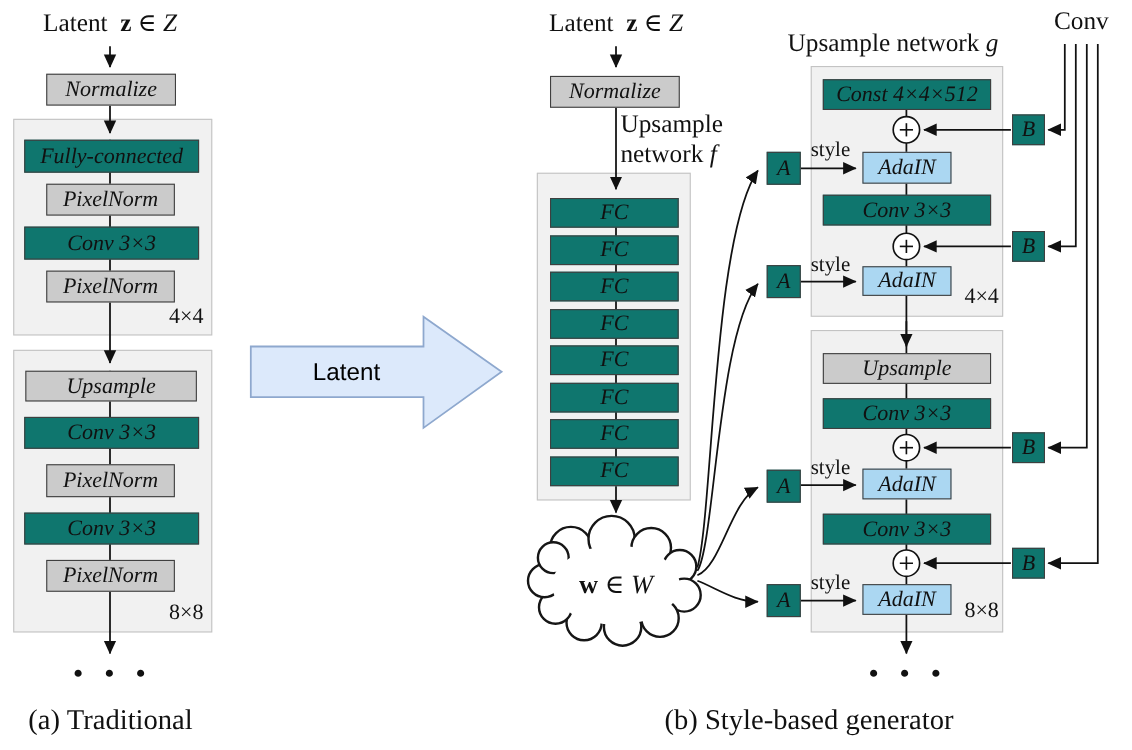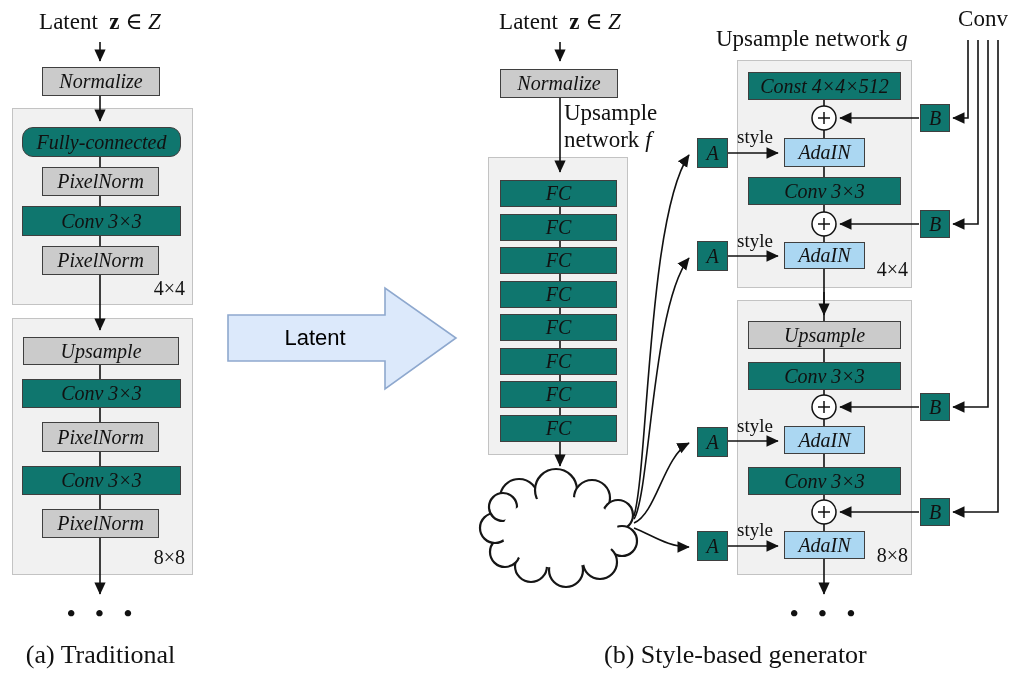--- a/index.html
+++ b/index.html
@@ -127,21 +127,21 @@
 
   <div class="lbl hdr" style="left:22px;top:8px;width:156px;">
     <span>Latent</span>&nbsp;
     <b>z</b>
     <span>∈</span>
     <i>Z</i>
   </div>
 
   <div class="box gray" style="left:42px;top:67px;width:118px;height:29px;">Normalize</div>
 
-  <div class="box green" style="left:22px;top:127px;width:159px;height:30px;border-radius:11px;">Fully-connected</div>
+  <div class="box green" style="left:22px;top:127px;width:159px;height:30px;">Fully-connected</div>
   <div class="box gray" style="left:42px;top:167px;width:117px;height:29px;">PixelNorm</div>
   <div class="box green" style="left:22px;top:206px;width:159px;height:30px;">Conv 3×3</div>
   <div class="box gray" style="left:42px;top:246px;width:117px;height:29px;">PixelNorm</div>
   <div class="lbl sz" style="left:130px;top:277px;width:55px;">4×4</div>
 
   <div class="box gray" style="left:23px;top:337px;width:156px;height:28px;">Upsample</div>
   <div class="box green" style="left:22px;top:379px;width:159px;height:29px;">Conv 3×3</div>
   <div class="box gray" style="left:42px;top:422px;width:117px;height:30px;">PixelNorm</div>
   <div class="box green" style="left:22px;top:466px;width:159px;height:29px;">Conv 3×3</div>
   <div class="box gray" style="left:42px;top:509px;width:117px;height:29px;">PixelNorm</div>
@@ -168,20 +168,25 @@
 
   <div class="box green" style="left:500px;top:180px;width:117px;height:27px;">FC</div>
   <div class="box green" style="left:500px;top:214px;width:117px;height:27px;">FC</div>
   <div class="box green" style="left:500px;top:247px;width:117px;height:27px;">FC</div>
   <div class="box green" style="left:500px;top:281px;width:117px;height:27px;">FC</div>
   <div class="box green" style="left:500px;top:314px;width:117px;height:27px;">FC</div>
   <div class="box green" style="left:500px;top:348px;width:117px;height:27px;">FC</div>
   <div class="box green" style="left:500px;top:381px;width:117px;height:27px;">FC</div>
   <div class="box green" style="left:500px;top:415px;width:117px;height:27px;">FC</div>
 
+  <div class="lbl cloudtxt" style="left:502px;top:517px;width:116px;">
+    <b>w</b>
+    <span>∈</span>
+    <i>W</i>
+  </div>
 
   <div class="lbl dots" style="left:781px;top:600px;width:90px;">• • •</div>
   <div class="lbl caption" style="left:604px;top:640px;width:256px;">(b) Style-based generator</div>
 
   <div class="lbl hdr" style="left:716px;top:26px;text-align:left;">
     <span>Upsample network</span> <i>g</i>
   </div>
   <div class="lbl hdr" style="left:948px;top:6px;width:70px;">Conv</div>
 
   <div class="box green" style="left:748px;top:72px;width:153px;height:28px;">Const 4×4×512</div>

